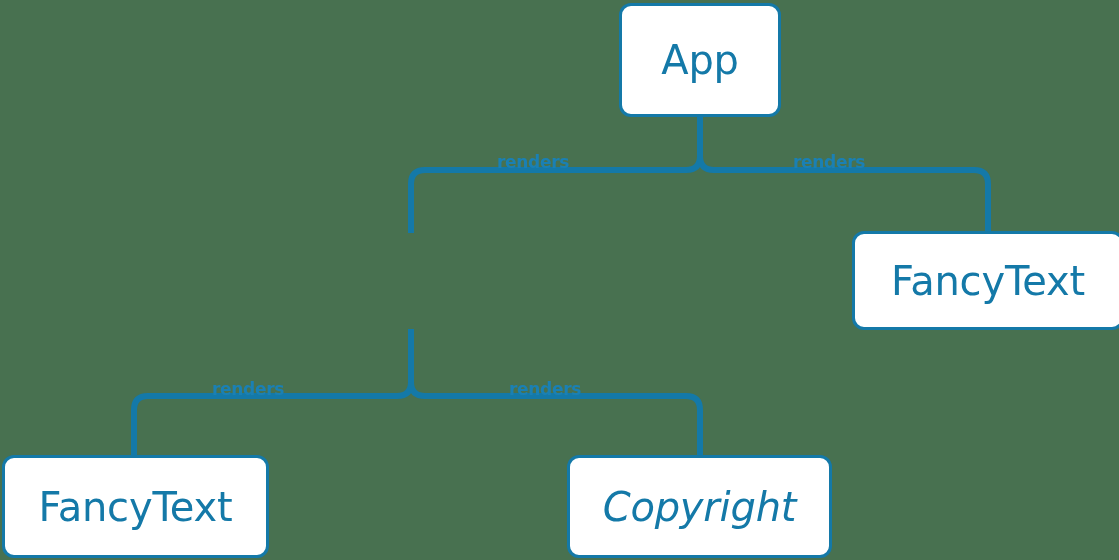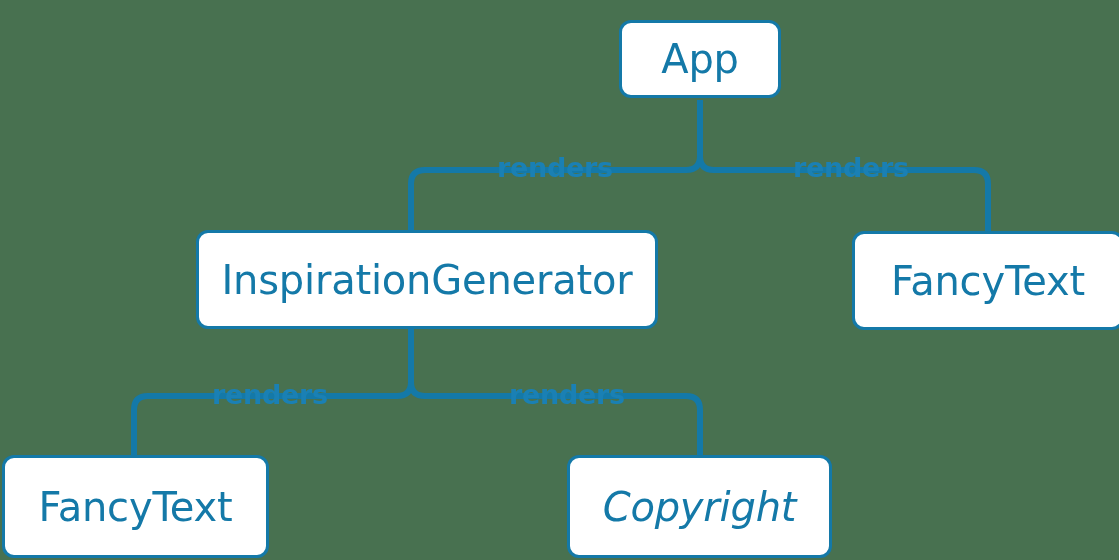--- a/index.html
+++ b/index.html
@@ -48,35 +48,35 @@
     letter-spacing: -0.2px;
     white-space: nowrap;
   }
 
   .node-label {
     display: block;
     padding: 0 6px;
   }
 
   
-  .node-app            { left: 619px;  top: 20px;   width: 162px; height: 78px;  }
+  .node-app            { left: 619px;  top: 3px;   width: 162px; height: 114px;  }
   .node-inspiration    { left: 196px;  top: 230px; width: 462px; height: 99px;  }
   .node-fancytext-right{ left: 852px;  top: 231px; width: 270px; height: 99px;  border-top-right-radius: 12px; border-bottom-right-radius: 12px; }
   .node-fancytext-left { left: 2px;    top: 455px; width: 267px; height: 103px; }
   .node-copyright      { left: 567px;  top: 455px; width: 265px; height: 103px; font-style: italic; }
 
   
   .node-fancytext-right { width: 272px; }
 
   
   .edge-label {
     position: absolute;
     z-index: 3;
     color: #1a80b4;
-    font-size: 27px;
+    font-size: 17px;
     line-height: 1;
     white-space: nowrap;
     font-weight: 600;
     letter-spacing: -0.3px;
   }
   .label-app-left     { left: 497px; top: 154px; }
   .label-app-right    { left: 793px; top: 154px; }
   .label-insp-left    { left: 212px; top: 381px; }
   .label-insp-right   { left: 509px; top: 381px; }
 </style>
@@ -103,23 +103,20 @@
   <div class="edge-label label-app-right">renders</div>
 
   <div class="edge-label label-insp-left">renders</div>
 
   <div class="edge-label label-insp-right">renders</div>
 
   <div class="node node-app">
     <span class="node-label">App</span>
   </div>
 
-  <div class="node node-inspiration">
-    <span class="node-label">InspirationGenerator</span>
-  </div>
 
   <div class="node node-fancytext-right">
     <span class="node-label">FancyText</span>
   </div>
 
   <div class="node node-fancytext-left">
     <span class="node-label">FancyText</span>
   </div>
 
   <div class="node node-copyright">

